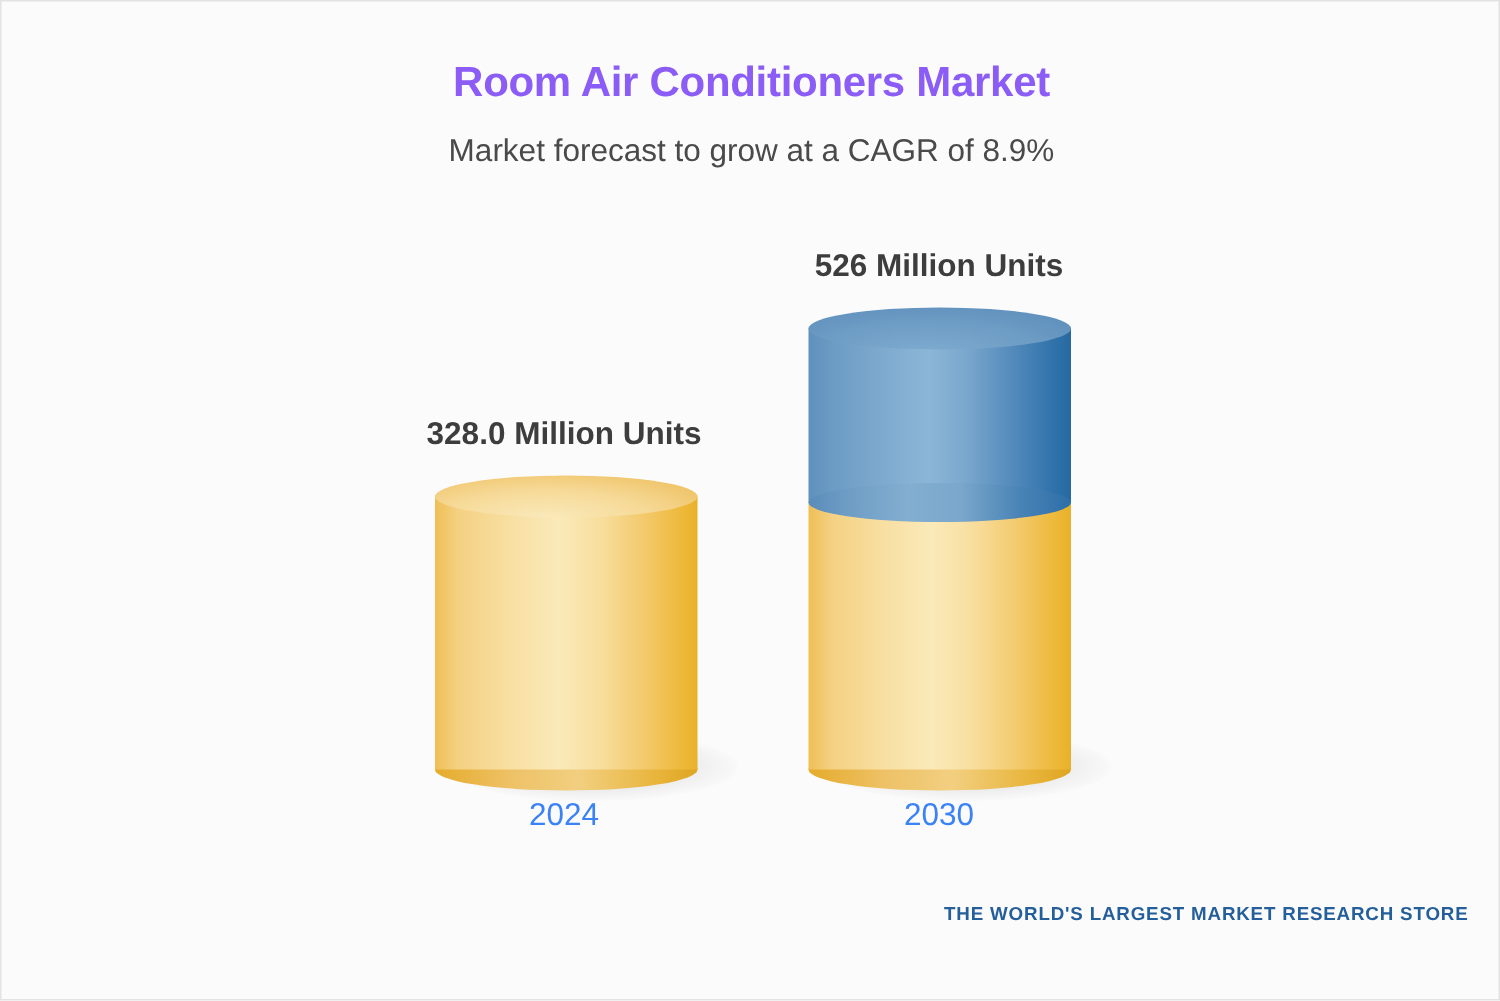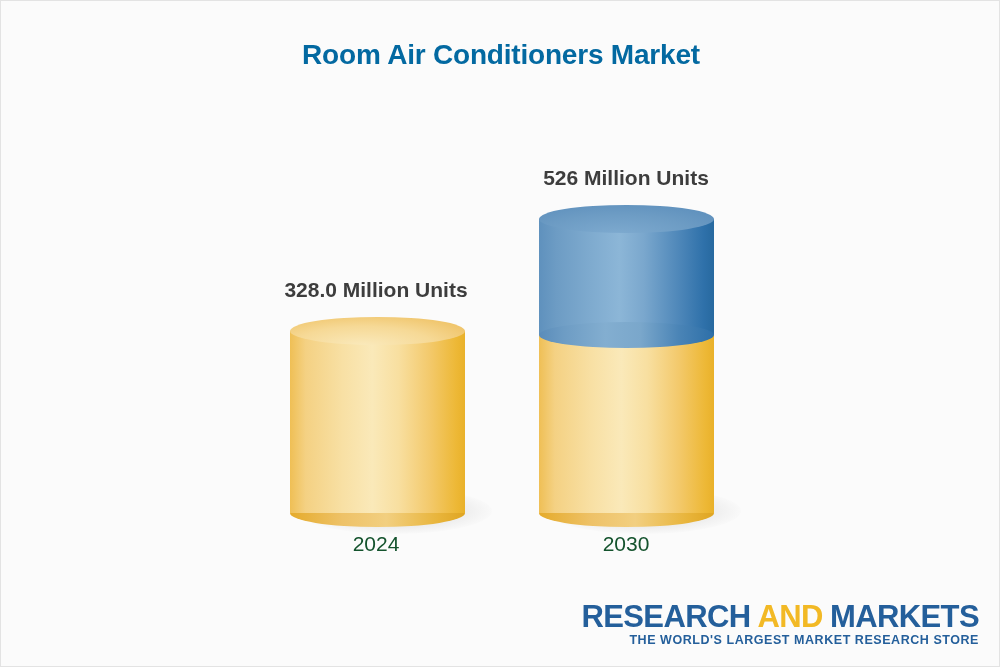--- a/index.html
+++ b/index.html
@@ -26,21 +26,21 @@
 
   
   .chart-title {
     position: absolute;
     left: 0;
     top: 38px;
     width: 1000px;
     text-align: center;
     font-size: 28px;
     font-weight: bold;
-    color: #0369a1;
+    color: #8b5cf6;
     letter-spacing: -0.2px;
   }
   .chart-subtitle {
     position: absolute;
     left: 0;
     top: 88px;
     width: 1000px;
     text-align: center;
     font-size: 21px;
     font-weight: normal;
@@ -75,21 +75,21 @@
     top: 165px;
     width: 320px;
   }
 
   
   .cat-label {
     position: absolute;
     top: 531px;
     font-size: 21px;
     font-weight: normal;
-    color: #14532d;
+    color: #3b82f6;
     text-align: center;
     width: 200px;
   }
   .cat-label.c2024 { left: 275px; }
   .cat-label.c2030 { left: 525px; }
 
   
   .cyl {
     position: absolute;
   }
@@ -217,20 +217,21 @@
     white-space: nowrap;
   }
 </style>
 </head>
 <body>
 
 <div class="page">
 
   <div class="chart-title">Room Air Conditioners Market</div>
 
+  <div class="chart-subtitle">Market forecast to grow at a CAGR of 8.9%</div>
 
   <div class="plot">
 
     <div class="cyl-shadow" style="left:296px; top:487px; width:195px; height:46px;"></div>
 
     <div class="cyl" id="cyl-2024">
 
       <div class="seg-bottom yellow-bottom" style="top:182px;"></div>
 
       <div class="seg-body yellow-body" style="top:14px; height:182px;"></div>
@@ -258,17 +259,16 @@
     </div>
 
     <div class="value-label v2030">526 Million Units</div>
 
     <div class="cat-label c2030">2030</div>
 
   </div>
 
 
   <div class="logo">
-    <div class="logo-main"><span class="logo-word-blue">RESEARCH</span><span class="logo-word-gold" style="margin:0 7px;">AND</span><span class="logo-word-blue">MARKETS</span></div>
     <div class="logo-tag">THE WORLD'S LARGEST MARKET RESEARCH STORE</div>
   </div>
 
 </div>
 
 </body></html>

